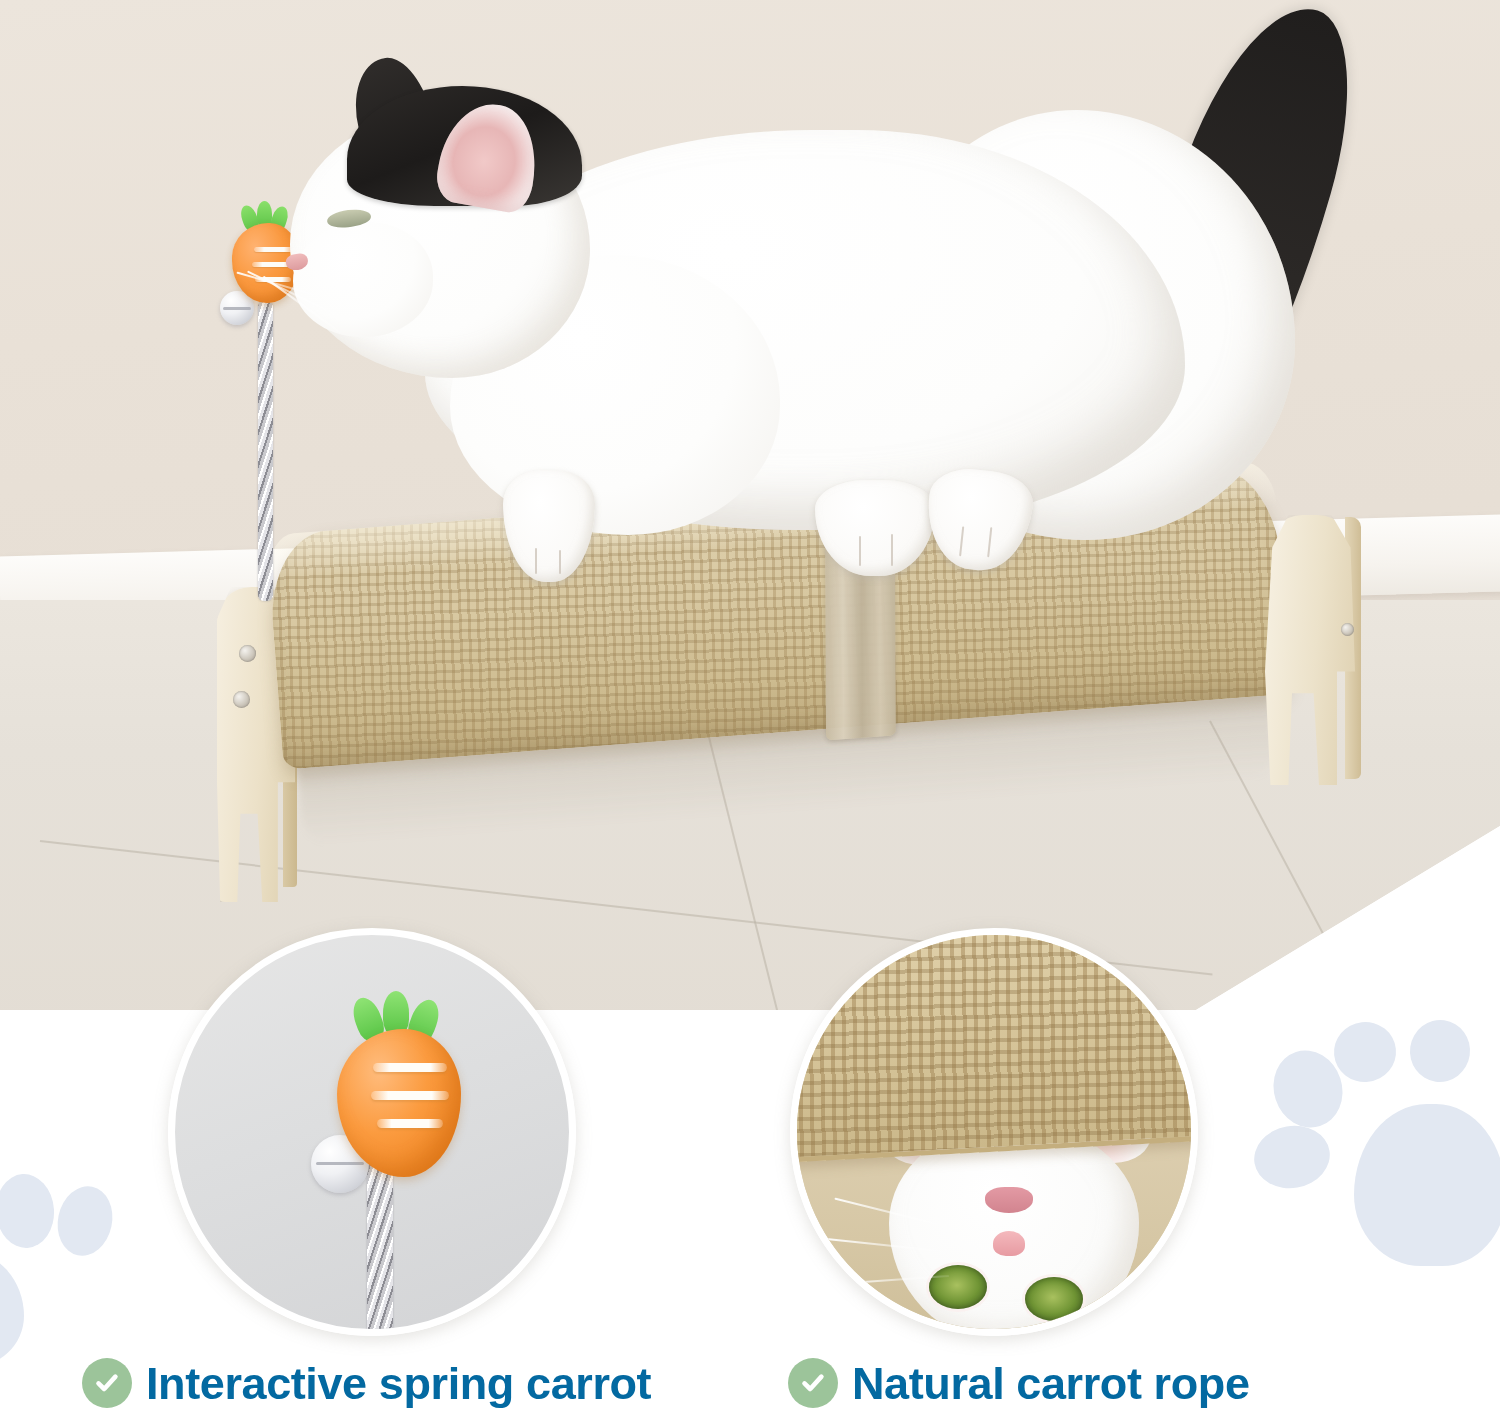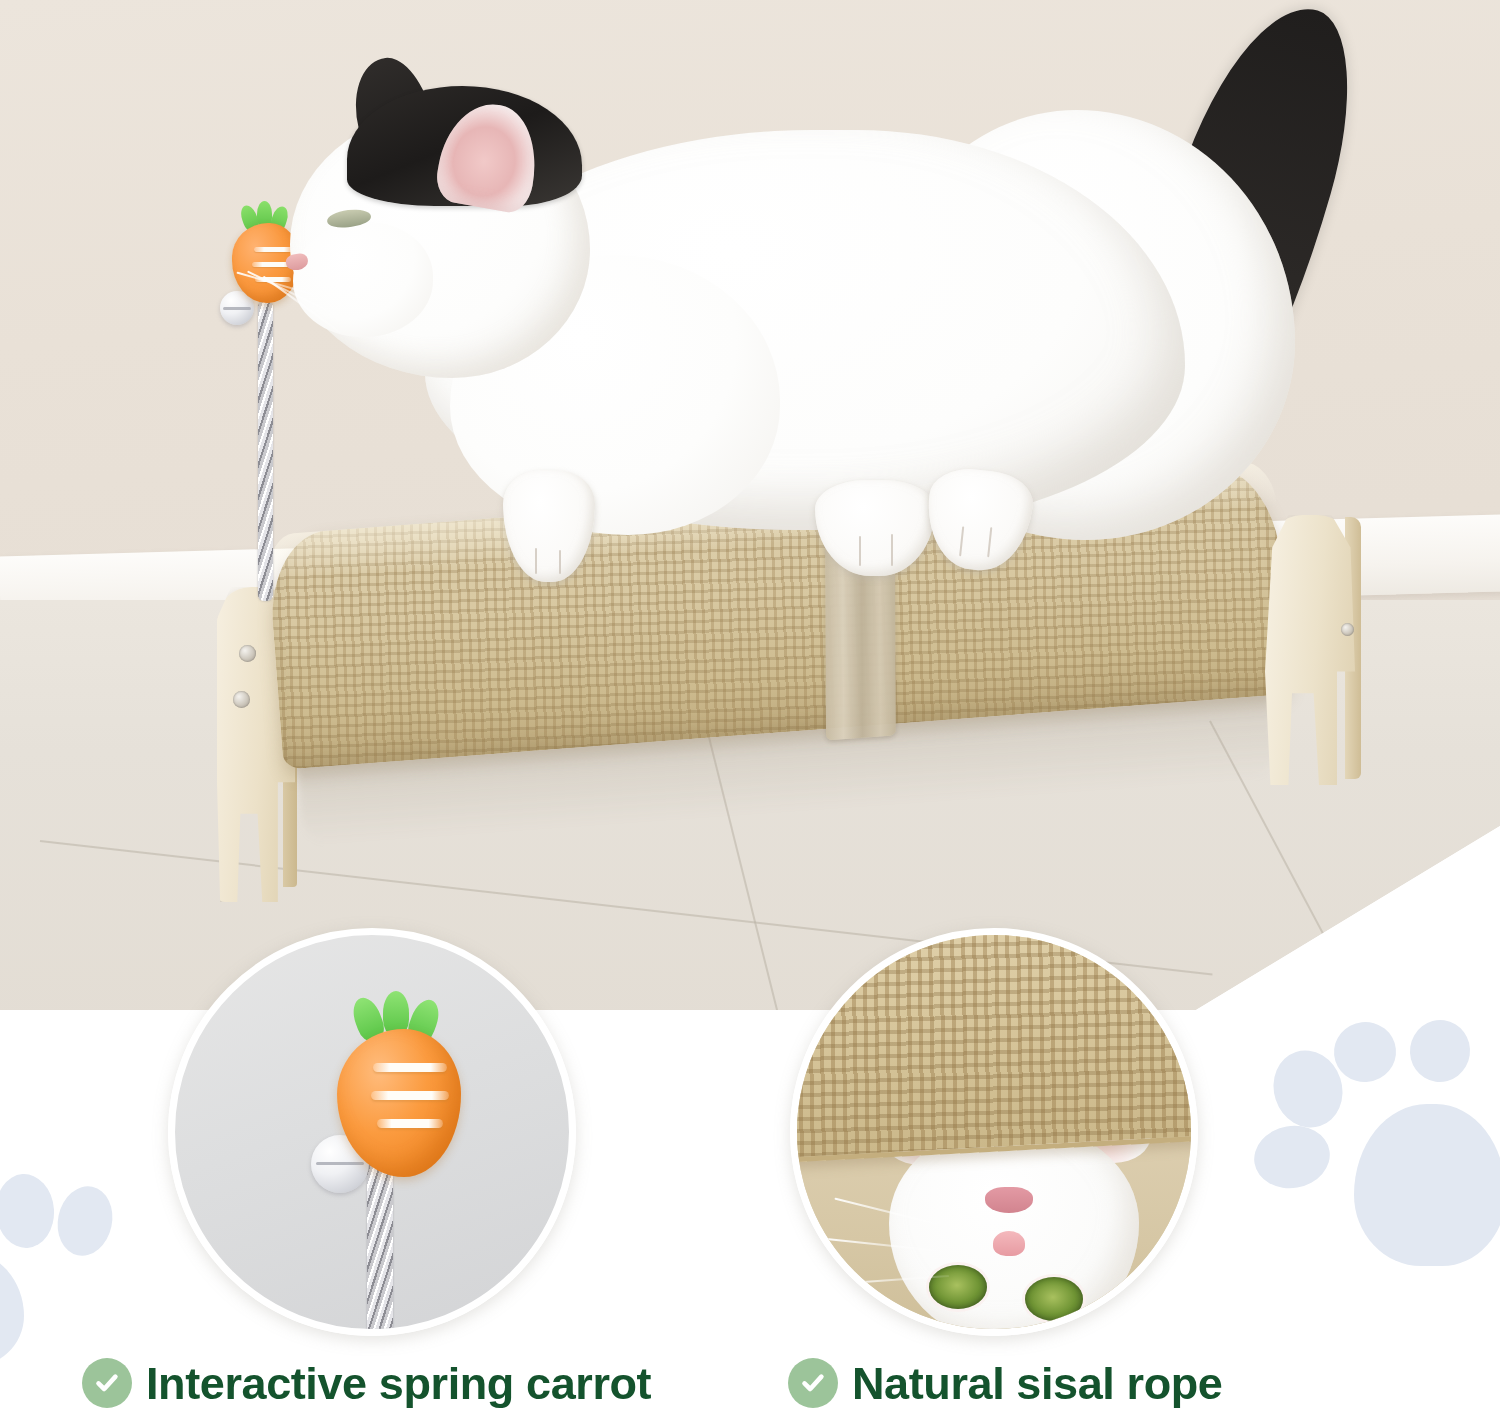--- a/index.html
+++ b/index.html
@@ -359,21 +359,21 @@
   .check-badge {
     width: 50px; height: 50px; border-radius: 50%;
     background: #9cc49a;
     display: flex; align-items: center; justify-content: center;
     flex: 0 0 auto;
   }
   .check-badge svg { display:block; }
   .caption-text {
     font-size: 45px;
     font-weight: bold;
-    color: #14532d;
+    color: #0369a1;
     letter-spacing: -0.4px;
     white-space: nowrap;
     line-height: 1;
   }
   #caption-carrot { left: 82px; top: 1358px; }
   #caption-sisal  { left: 788px; top: 1358px; }
 </style>
 </head>
 <body>
 
@@ -521,16 +521,16 @@
     </span>
     <span class="caption-text">Interactive spring carrot</span>
   </div>
 
   <div class="caption" id="caption-sisal">
     <span class="check-badge">
       <svg width="30" height="30" viewBox="0 0 30 30" aria-hidden="true">
         <path d="M6.5 15.4 L12.2 21 L23.4 8.6" fill="none" stroke="#ffffff" stroke-width="4.6" stroke-linecap="round" stroke-linejoin="round"></path>
       </svg>
     </span>
-    <span class="caption-text">Natural sisal rope</span>
+    <span class="caption-text">Natural carrot rope</span>
   </div>
 
 </div>
 
 </body></html>

